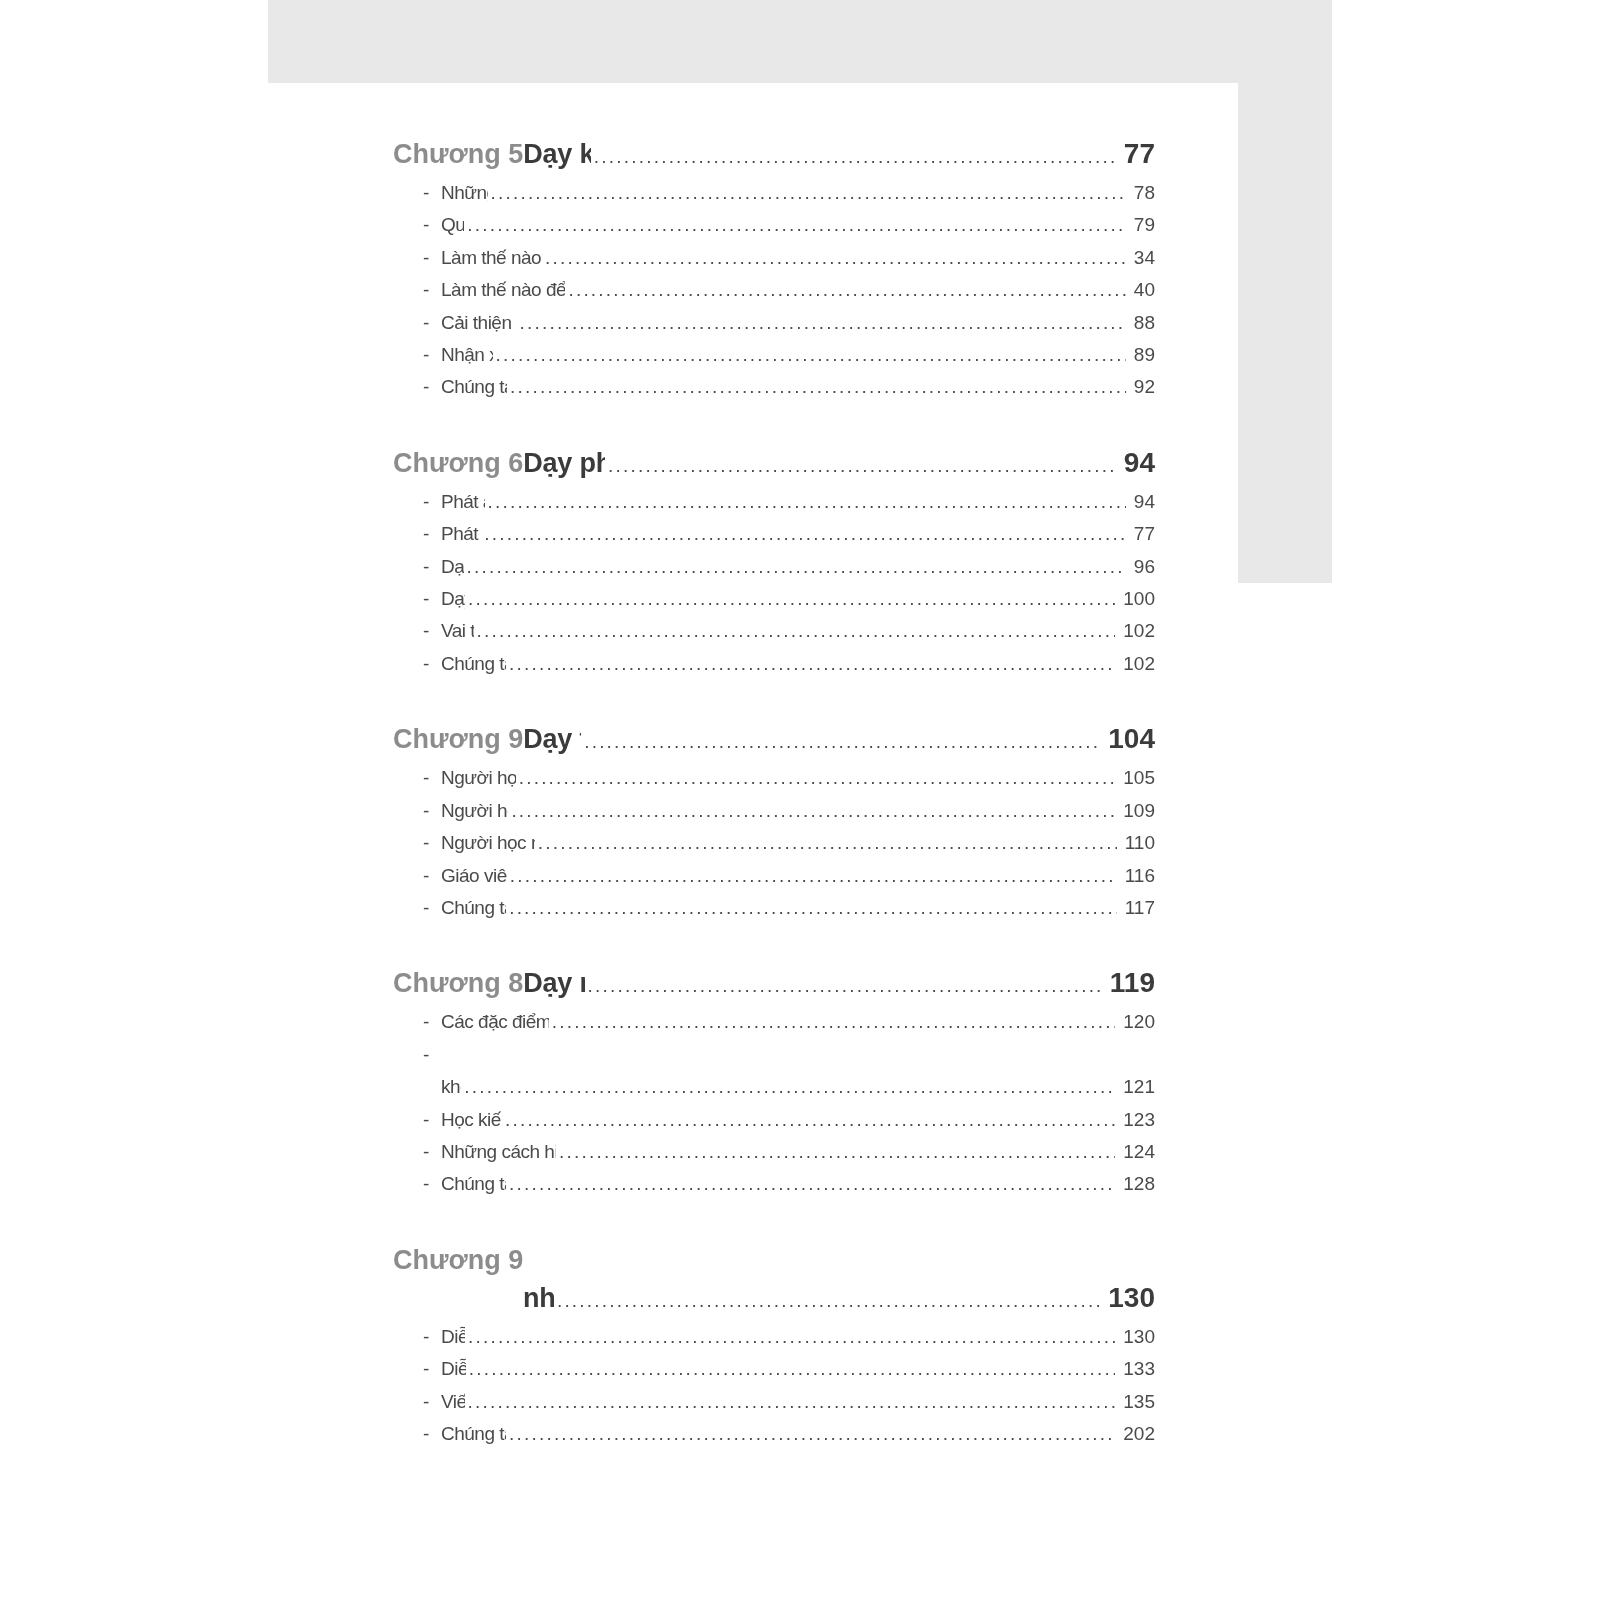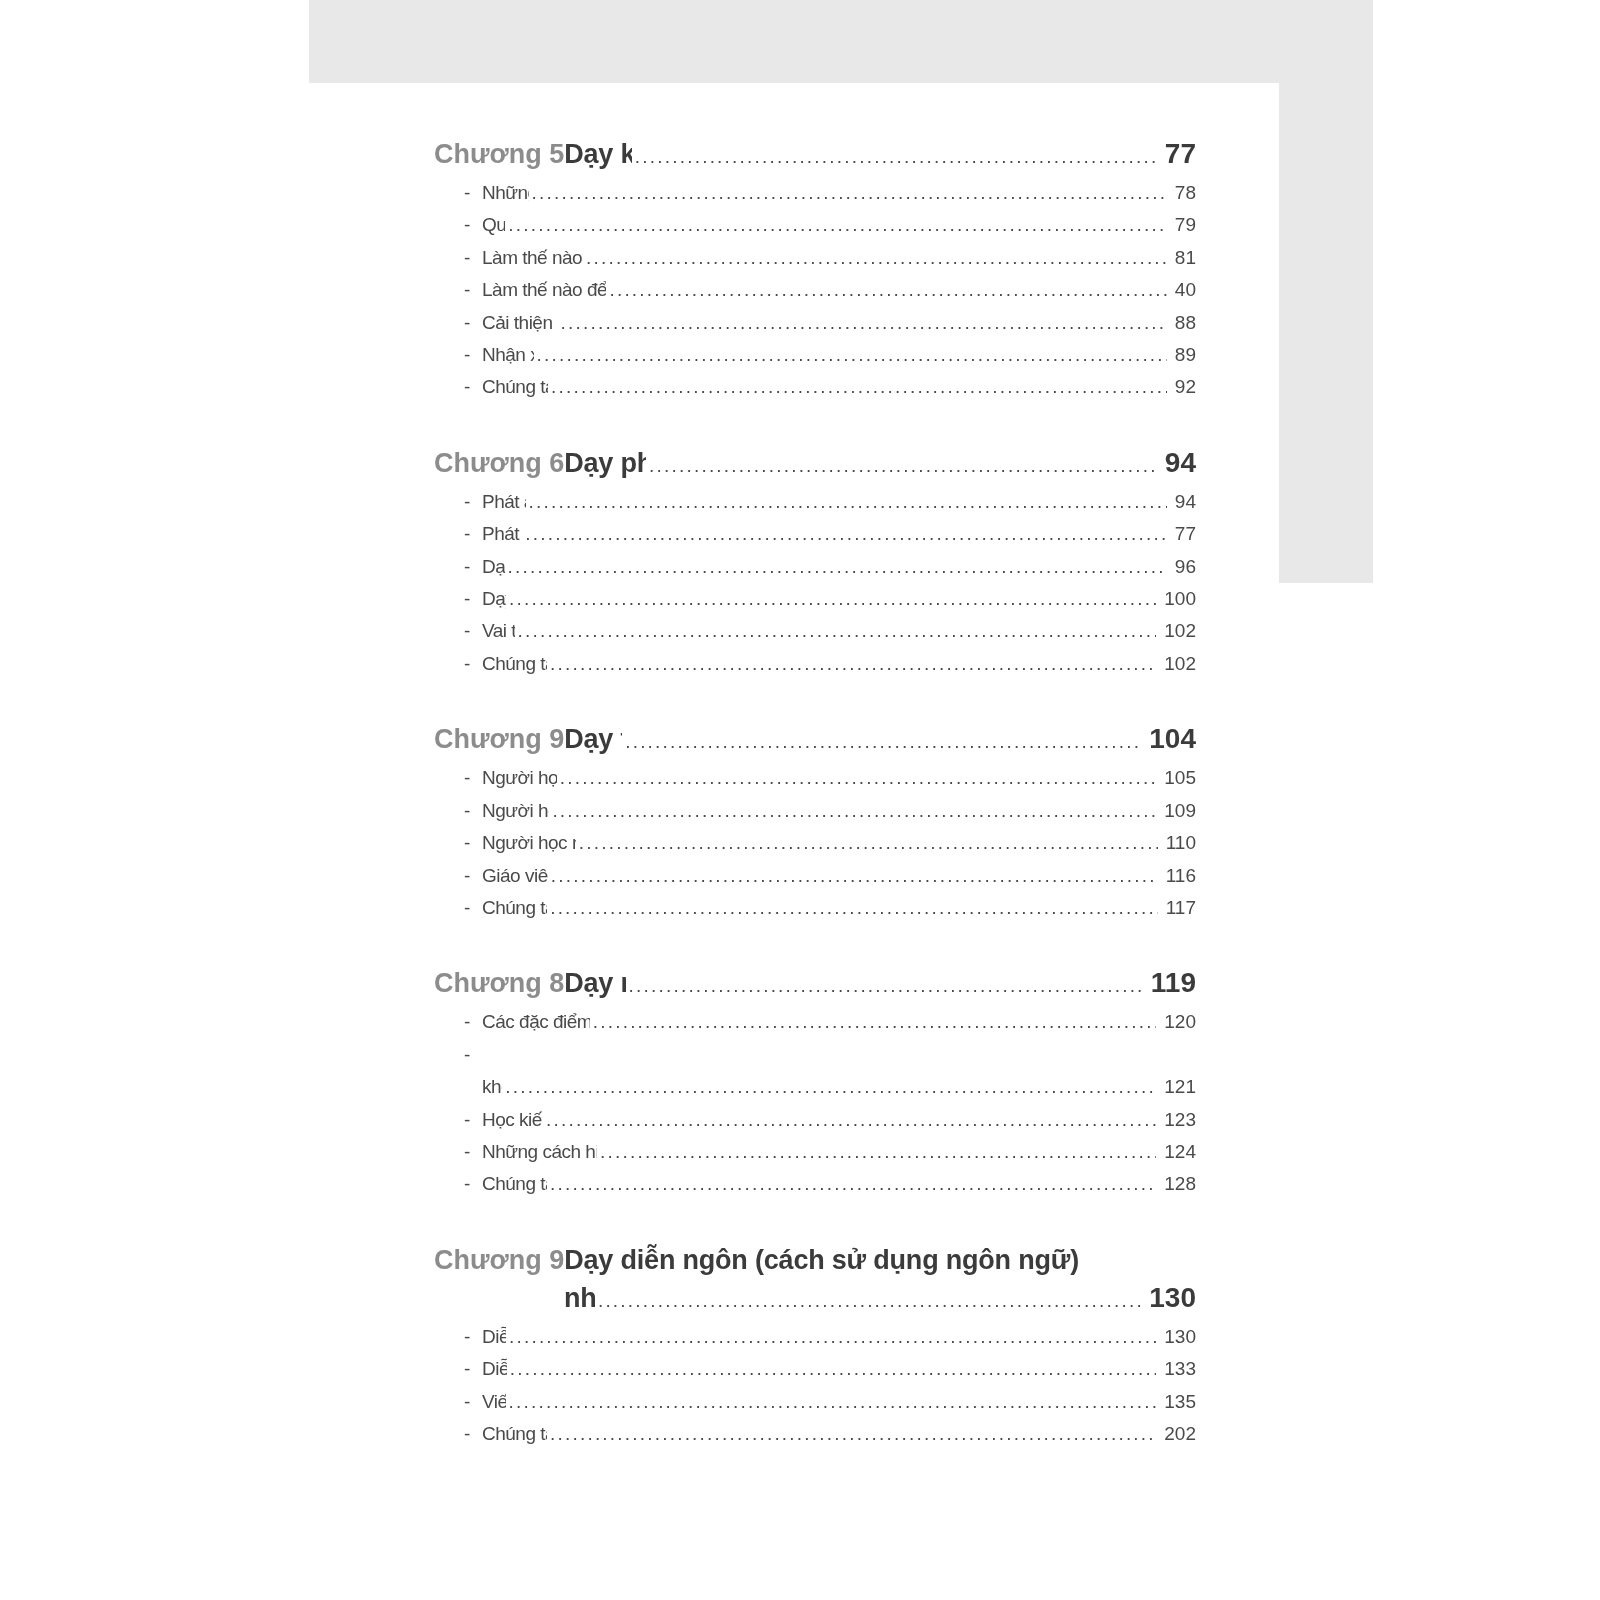--- a/index.html
+++ b/index.html
@@ -9,21 +9,20 @@
     --item:#4a4a4a;
     --leader:#4a4a4a;
   }
   html,body{margin:0;padding:0;}
   .canvas{
     position:relative;
     width:1378px;height:1600px;
     background:#ffffff;
     overflow:hidden;
     font-family:"Liberation Sans","DejaVu Sans",sans-serif;
-    margin-left:41px;
   }
   .band-top{
     position:absolute;left:268px;top:0;width:1064px;height:83px;
     background:var(--band);
   }
   .band-right{
     position:absolute;left:1238px;top:83px;width:94px;height:500px;
     background:var(--band);
   }
   .toc{
@@ -87,21 +86,21 @@
         <div class="item-row">
           <span class="item-dash">-</span>
           <span class="item-text">Quy trình viết</span>
           <span class="leader">................................................................................................................................................................................................................................................................................................................................................................................................................</span>
           <span class="item-page">79</span>
         </div>
         <div class="item-row">
           <span class="item-dash">-</span>
           <span class="item-text">Làm thế nào để thiết kế các hoạt động viết hỗ trợ cho người học?</span>
           <span class="leader">................................................................................................................................................................................................................................................................................................................................................................................................................</span>
-          <span class="item-page">81</span>
+          <span class="item-page">34</span>
         </div>
         <div class="item-row">
           <span class="item-dash">-</span>
           <span class="item-text">Làm thế nào để thiết kế các hoạt động viết giúp phát triển ngôn ngữ cho người học?</span>
           <span class="leader">................................................................................................................................................................................................................................................................................................................................................................................................................</span>
           <span class="item-page">40</span>
         </div>
         <div class="item-row">
           <span class="item-dash">-</span>
           <span class="item-text">Cải thiện kỹ năng viết qua thực hành viết nhiều</span>
@@ -239,21 +238,20 @@
         <div class="item-row">
           <span class="item-dash">-</span>
           <span class="item-text">Chúng ta rút ra được gì từ chương này?</span>
           <span class="leader">................................................................................................................................................................................................................................................................................................................................................................................................................</span>
           <span class="item-page">128</span>
         </div>
       </div>
       <div class="chapter">
         <div class="h-row">
           <span class="h-label">Chương 9</span>
-          <span class="h-title">Dạy diễn ngôn (cách sử dụng ngôn ngữ)</span>
         </div>
         <div class="h-row">
           <span class="h-label"></span>
           <span class="h-title">như thế nào?</span>
           <span class="leader">................................................................................................................................................................................................................................................................................................................................................................................................................</span>
           <span class="h-page">130</span>
         </div>
         <div class="item-row">
           <span class="item-dash">-</span>
           <span class="item-text">Diễn ngôn nói</span>

